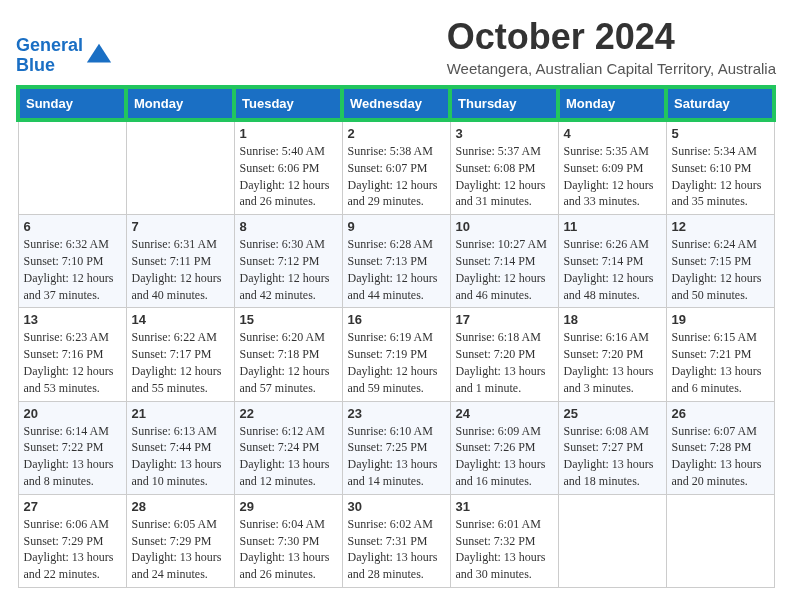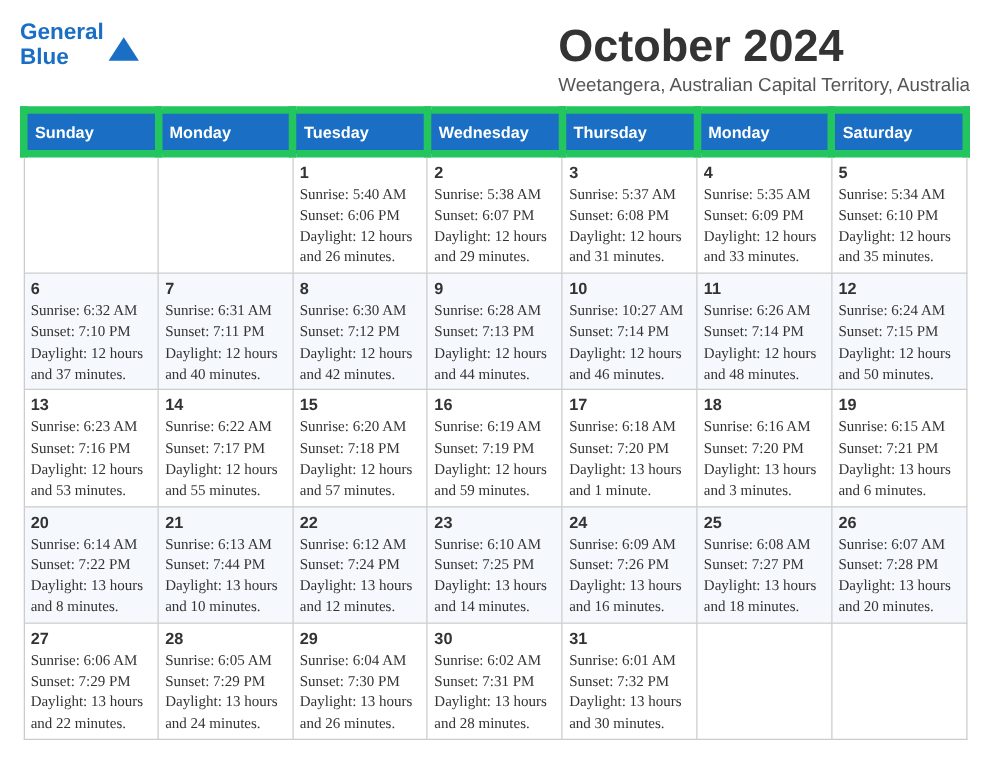--- a/index.html
+++ b/index.html
@@ -11,21 +11,22 @@
       padding: 16px;
     }
     .header {
       display: flex;
       align-items: flex-start;
       justify-content: space-between;
       margin-bottom: 4px;
     }
     .logo {
       display: flex;
-      align-items: flex-end;
+      align-items: center;
+      margin-top: 20px;
     }
     .logo-text {
       font-size: 18px;
       font-weight: bold;
       color: #333;
       line-height: 1.1;
     }
     .logo-text span {
       color: #1a6fc4;
     }
@@ -53,21 +54,21 @@
       margin-top: 8px;
       font-size: 11.5px;
     }
     .calendar th {
       background: #1a6fc4;
       color: #fff;
       text-align: left;
       padding: 7px 6px;
       font-size: 13px;
       font-weight: bold;
-      border: 6px solid #22c55e;
+      border: 4px solid #22c55e;
     }
     .calendar td {
       vertical-align: top;
       border: 1px solid #ccc;
       padding: 4px 5px;
       width: 108px;
       min-height: 80px;
       background: #fff;
       color: #333;
     }

